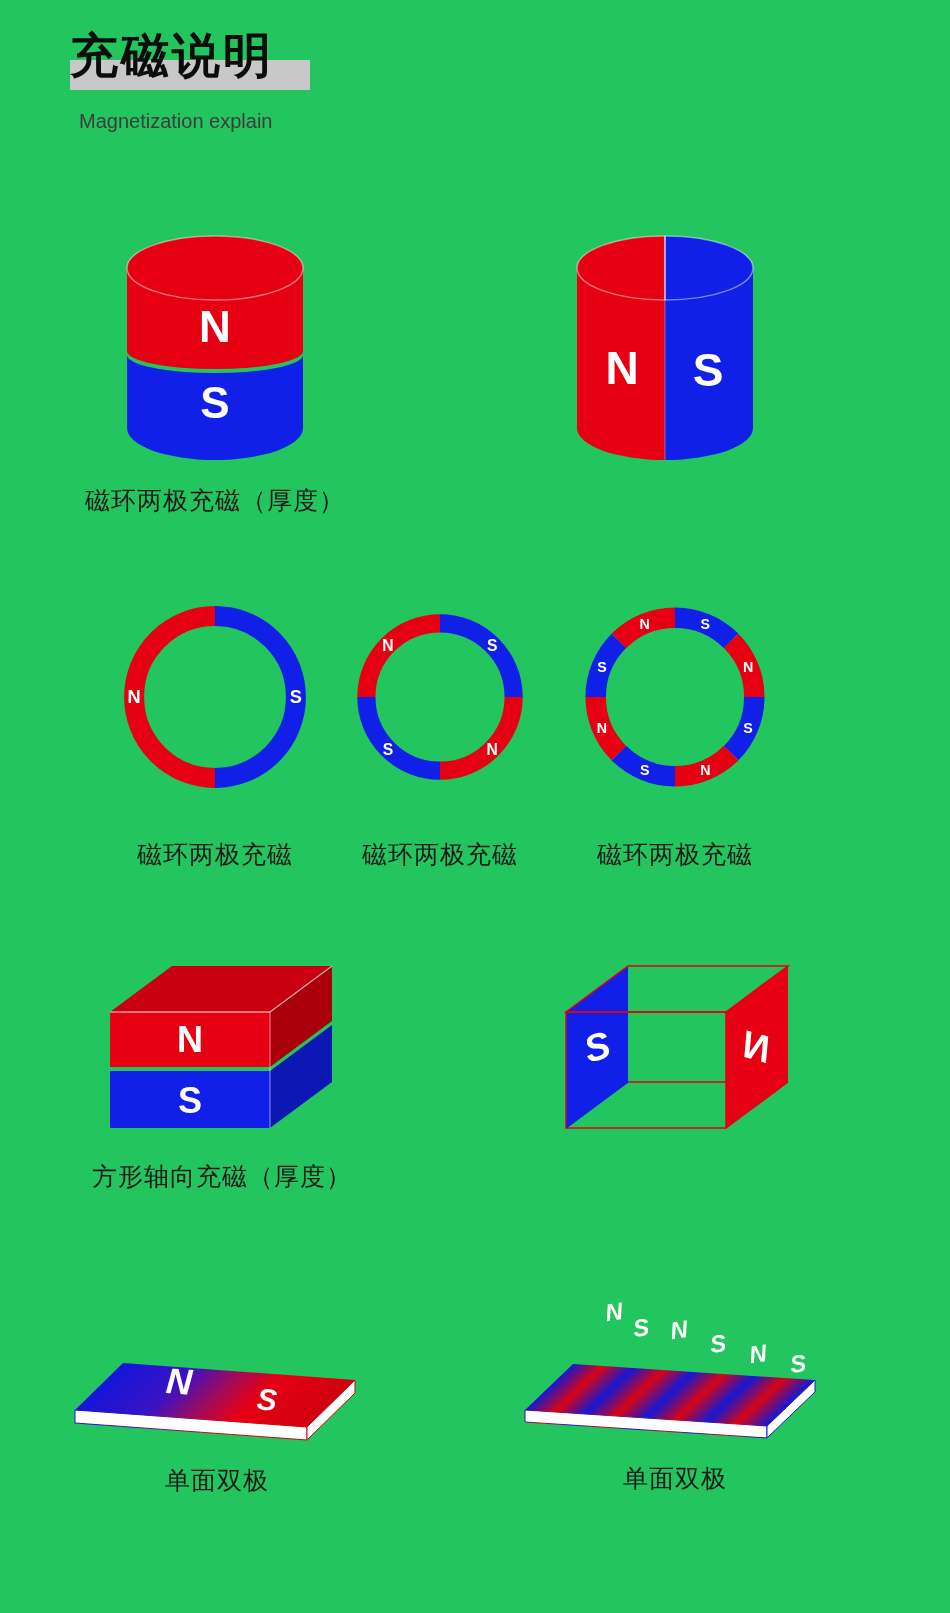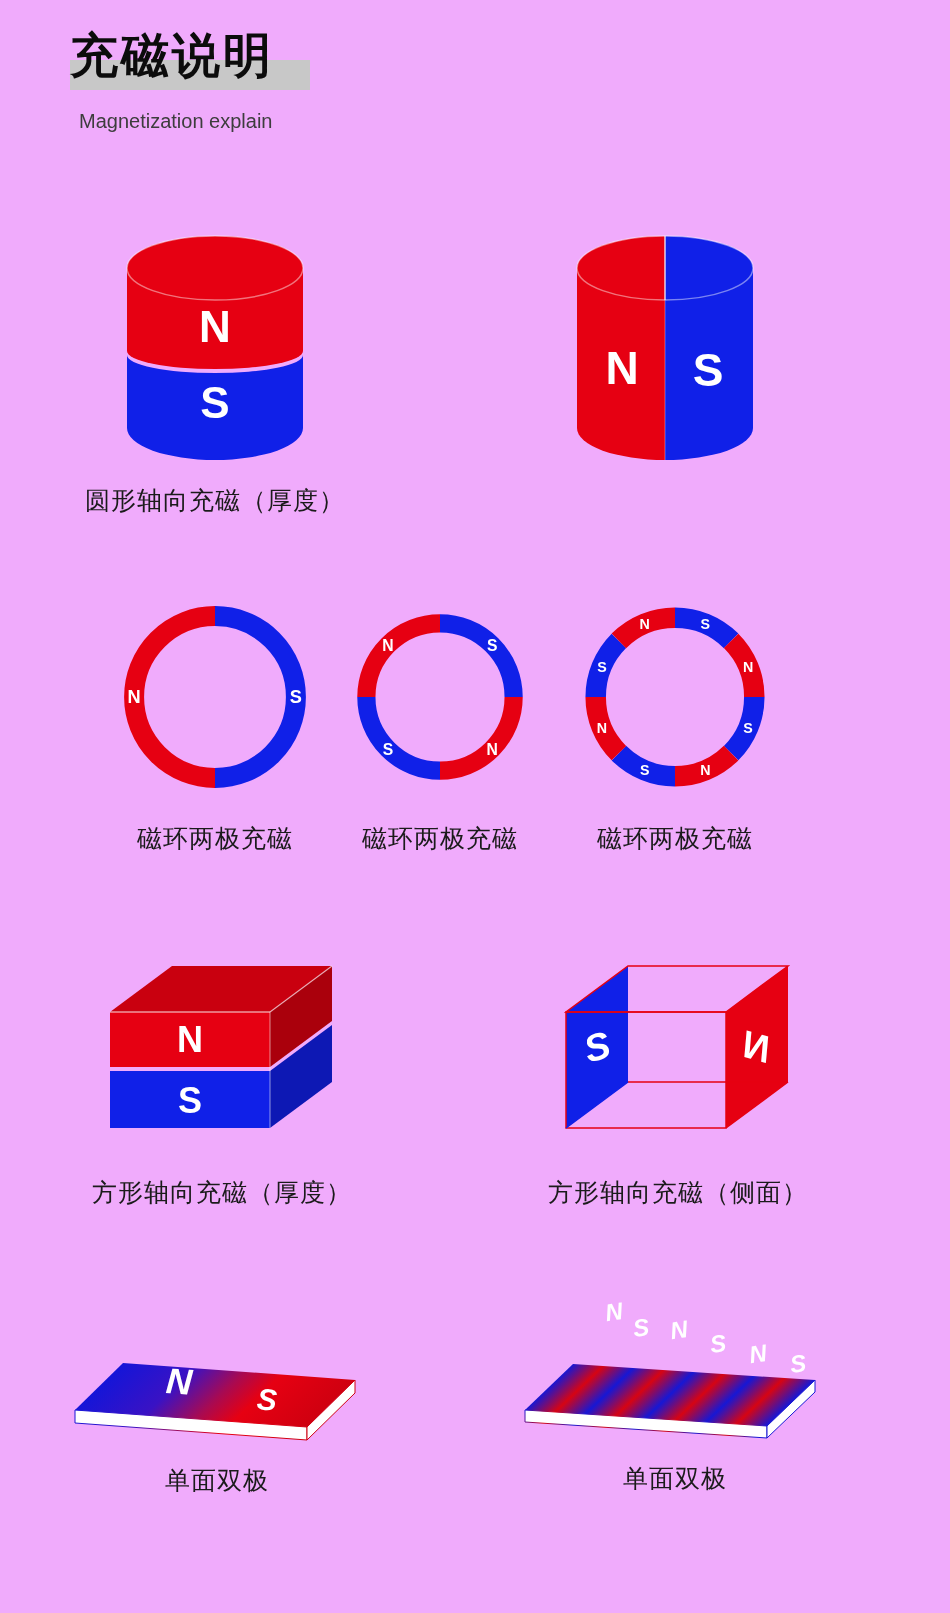--- a/index.html
+++ b/index.html
@@ -1,40 +1,40 @@
 <!DOCTYPE html>
 <html><head>
 <meta charset="utf-8">
 <style>
   *{margin:0;padding:0;box-sizing:border-box}
   html,body{background:#ffffff}
   body{font-family:"Liberation Sans","DejaVu Sans",sans-serif}
-  .page{position:relative;width:950px;height:1613px;margin:0 auto;background:#f0abfc;overflow:hidden}
+  .page{position:relative;width:950px;height:1613px;margin:0 auto;background:#22c55e;overflow:hidden}
 
   .title-bar{position:absolute;left:70px;top:60px;width:240px;height:30px;background:#c8c8c8}
   .title{position:absolute;left:70px;top:24px;font-size:48px;font-weight:900;color:#0c0c0c;letter-spacing:3px;white-space:nowrap}
   .subtitle{position:absolute;left:79px;top:110px;font-size:20px;color:#3d3d3d;white-space:nowrap}
 
   .fig{position:absolute;display:flex;flex-direction:column;align-items:center}
   .svgbox{display:flex;align-items:center;justify-content:center}
   .caption{font-size:25px;color:#1b1b1b;font-weight:500;letter-spacing:1px;white-space:nowrap}
 
   .f-cyl-axial{left:45px;top:228px;width:340px}
   .f-cyl-radial{left:495px;top:228px;width:340px}
   .f-cyl-axial .caption,.f-cyl-radial .caption{margin-top:16px}
 
   .f-ring2{left:45px;top:594px;width:340px}
   .f-ring4{left:280px;top:594px;width:320px}
   .f-ring8{left:515px;top:594px;width:320px}
   .f-ring2 .svgbox,.f-ring4 .svgbox,.f-ring8 .svgbox{height:206px}
-  .f-ring2 .caption,.f-ring4 .caption,.f-ring8 .caption{margin-top:22px}
+  .f-ring2 .caption,.f-ring4 .caption,.f-ring8 .caption{margin-top:38px}
 
   .f-block-axial{left:52px;top:950px;width:340px}
   .f-block-side{left:508px;top:950px;width:340px}
-  .f-block-axial .caption,.f-block-side .caption{margin-top:36px}
+  .f-block-axial .caption,.f-block-side .caption{margin-top:20px}
 
   .f-plate2{left:37px;top:1332px;width:360px}
   .f-plate-multi{left:495px;top:1298px;width:360px}
   .f-plate2 .caption{margin-top:14px}
   .f-plate-multi .caption{margin-top:14px}
 
   svg text{font-family:"Liberation Sans","DejaVu Sans",sans-serif;font-weight:bold;fill:#ffffff;text-anchor:middle}
 </style>
 </head>
 <body>
@@ -48,21 +48,21 @@
   <div class="fig f-cyl-axial">
     <div class="svgbox">
       <svg width="220" height="240" viewBox="0 0 220 240">
         <path d="M22,40 L22,123 A88,18 0 0 0 198,123 L198,40 Z" fill="#e60012"></path>
         <path d="M22,127 A88,18 0 0 0 198,127 L198,200 A88,32 0 0 1 22,200 Z" fill="#1020e8"></path>
         <ellipse cx="110" cy="40" rx="88" ry="32" fill="#e60012" stroke="rgba(255,255,255,0.45)" stroke-width="1.5"></ellipse>
         <text x="110" y="114" font-size="44">N</text>
         <text x="110" y="190" font-size="44">S</text>
       </svg>
     </div>
-    <div class="caption">圆形轴向充磁（厚度）</div>
+    <div class="caption">磁环两极充磁（厚度）</div>
   </div>
 
   <div class="fig f-cyl-radial">
     <div class="svgbox">
       <svg width="220" height="240" viewBox="0 0 220 240">
         <path d="M22,40 L22,200 A88,32 0 0 0 110,232 L110,40 Z" fill="#e60012"></path>
         <path d="M110,40 L110,232 A88,32 0 0 0 198,200 L198,40 Z" fill="#1020e8"></path>
         <path d="M110,8 A88,32 0 0 0 110,72 Z" fill="#e60012"></path>
         <path d="M110,8 A88,32 0 0 1 110,72 Z" fill="#1020e8"></path>
         <ellipse cx="110" cy="40" rx="88" ry="32" fill="none" stroke="rgba(255,255,255,0.45)" stroke-width="1.5"></ellipse>
@@ -155,21 +155,20 @@
         <line x1="8" y1="178" x2="70" y2="132" stroke="#1020e8" stroke-width="1.5"></line>
         <line x1="168" y1="178" x2="230" y2="132" stroke="#e60012" stroke-width="1.5"></line>
         <g transform="translate(39 97) rotate(-16)">
           <text x="0" y="13" font-size="38" font-style="italic">S</text>
         </g>
         <g transform="translate(199 97) scale(-1 1) rotate(-16)">
           <text x="0" y="13" font-size="38" font-style="italic">N</text>
         </g>
       </svg>
     </div>
-    <div class="caption">方形轴向充磁（侧面）</div>
   </div>
 
   <div class="fig f-plate2">
     <div class="svgbox">
       <svg width="300" height="118" viewBox="0 0 300 118">
         <defs>
           <linearGradient id="pg1" gradientUnits="userSpaceOnUse" x1="8" y1="78" x2="130" y2="203">
             <stop offset="0%" stop-color="#1515d8"></stop>
             <stop offset="30%" stop-color="#3a12c4"></stop>
             <stop offset="52%" stop-color="#a80a52"></stop>

